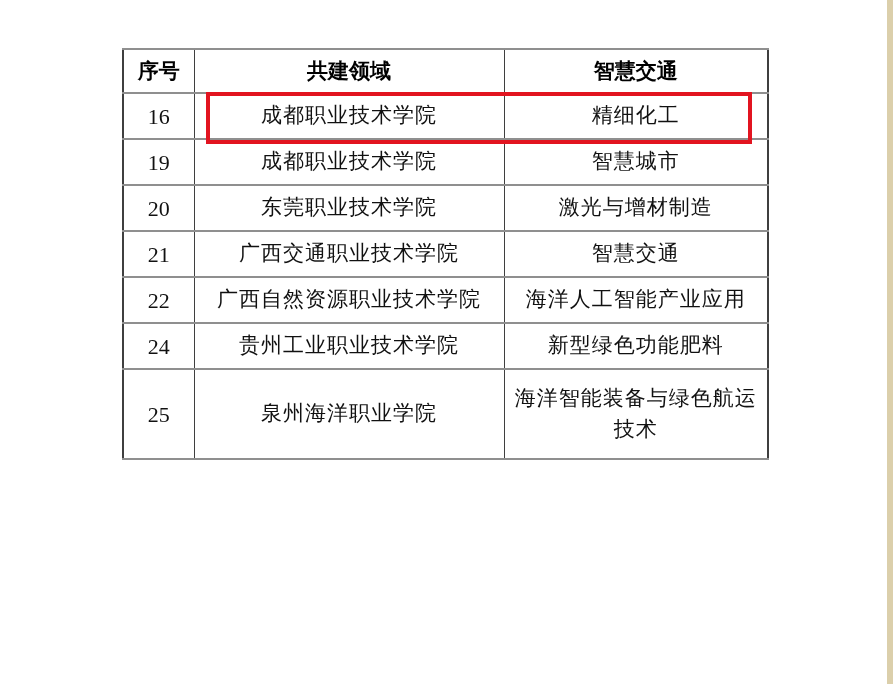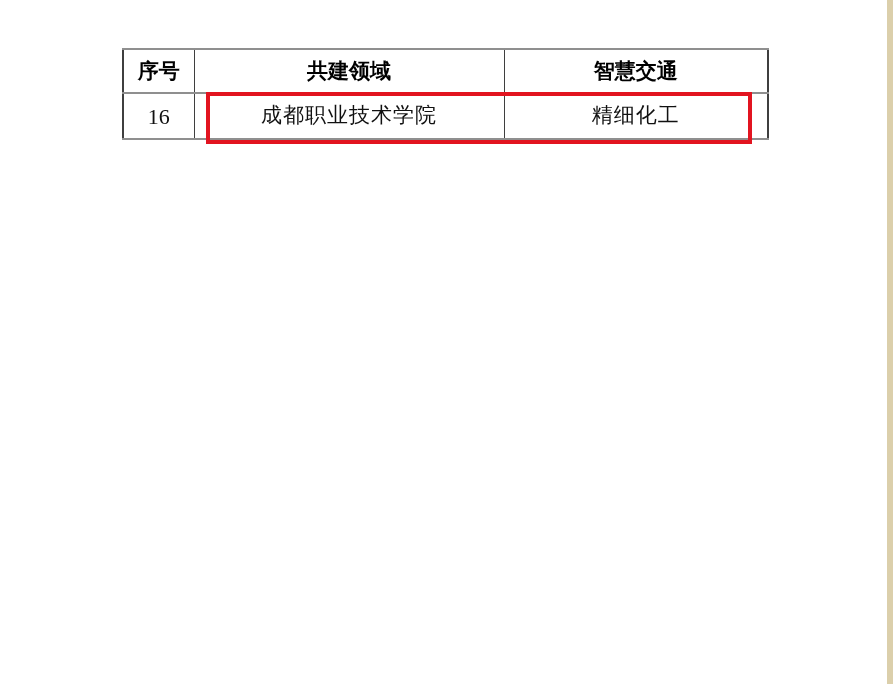--- a/index.html
+++ b/index.html
@@ -91,20 +91,50 @@
         <th>共建领域</th>
         <th>智慧交通</th>
       </tr>
     </thead>
     <tbody>
       <tr>
         <td class="no">16</td>
         <td class="school">成都职业技术学院</td>
         <td class="field">精细化工</td>
       </tr>
+      <tr>
+        <td class="no">19</td>
+        <td class="school">成都职业技术学院</td>
+        <td class="field">智慧城市</td>
+      </tr>
+      <tr>
+        <td class="no">20</td>
+        <td class="school">东莞职业技术学院</td>
+        <td class="field">激光与增材制造</td>
+      </tr>
+      <tr>
+        <td class="no">21</td>
+        <td class="school">广西交通职业技术学院</td>
+        <td class="field">智慧交通</td>
+      </tr>
+      <tr>
+        <td class="no">22</td>
+        <td class="school">广西自然资源职业技术学院</td>
+        <td class="field">海洋人工智能产业应用</td>
+      </tr>
+      <tr>
+        <td class="no">24</td>
+        <td class="school">贵州工业职业技术学院</td>
+        <td class="field">新型绿色功能肥料</td>
+      </tr>
+      <tr class="tall">
+        <td class="no">25</td>
+        <td class="school">泉州海洋职业学院</td>
+        <td class="field">海洋智能装备与绿色航运技术</td>
+      </tr>
     </tbody>
   </table>
 
   <div class="highlight-box"></div>
 
   <div class="edge-stripe"></div>
 
 </div>
 
 </body></html>

